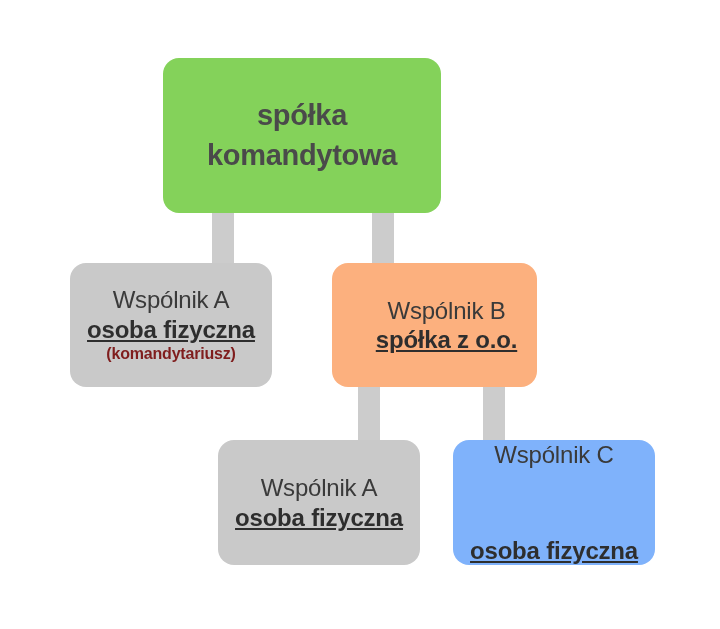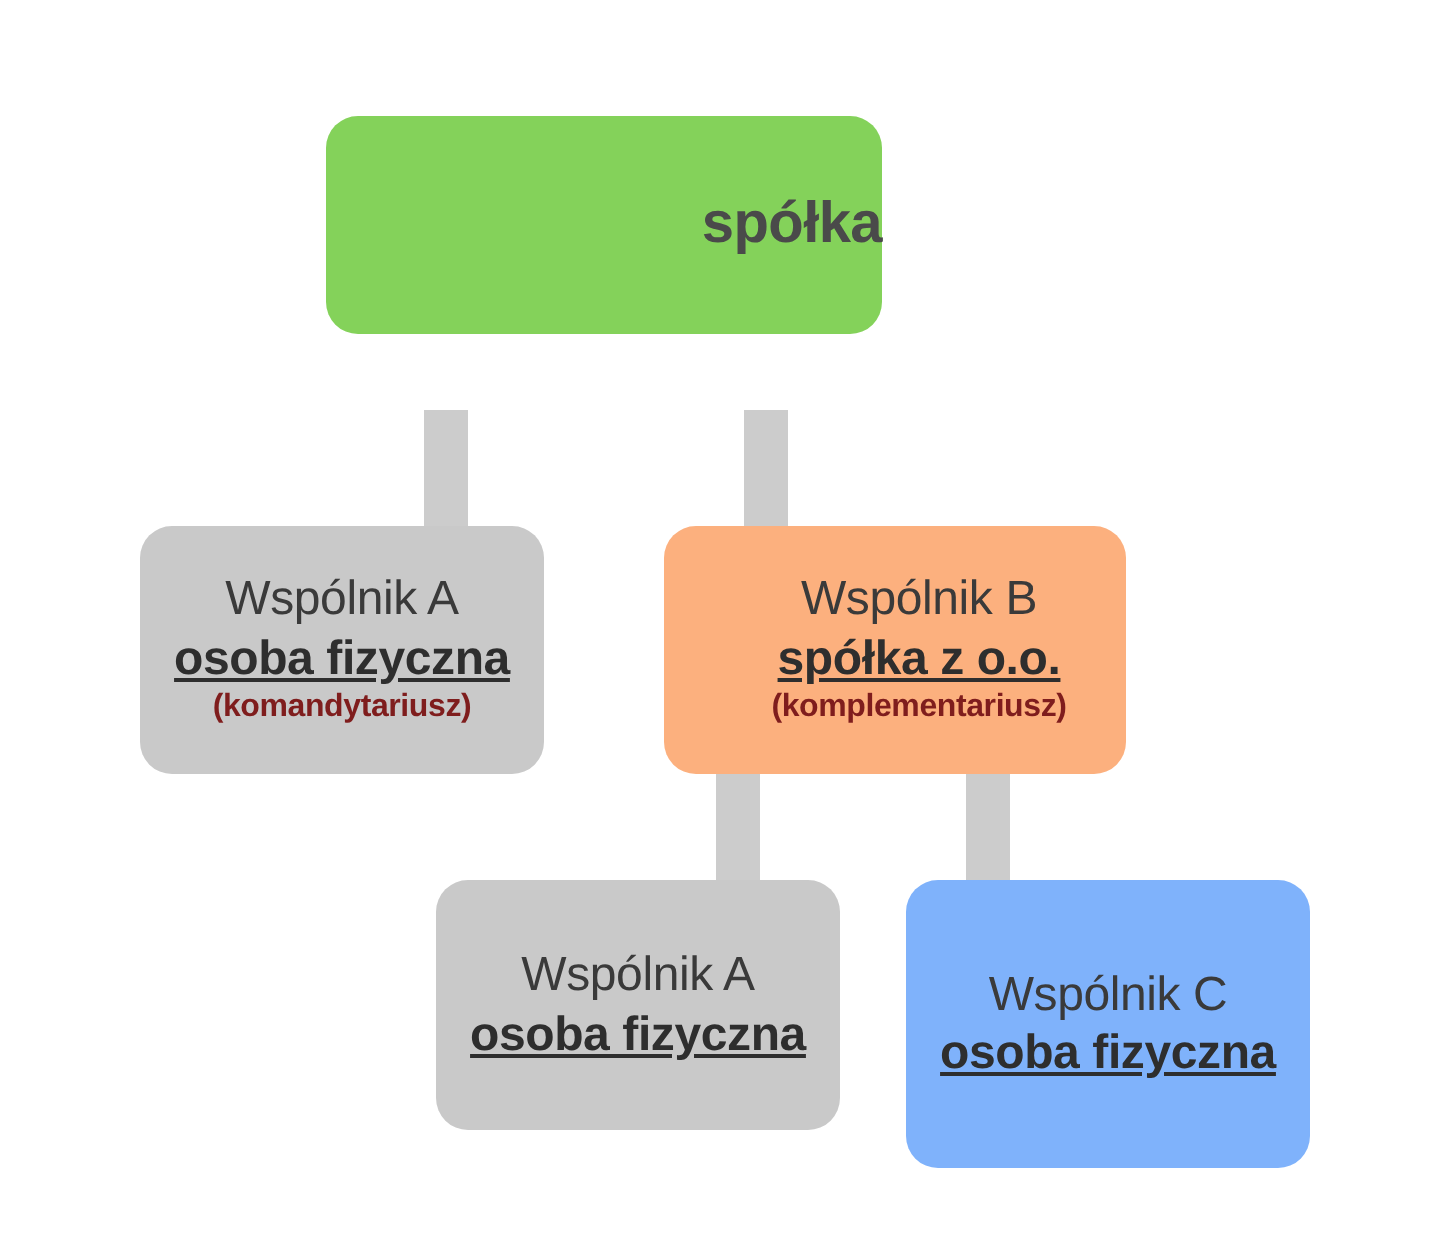--- a/index.html
+++ b/index.html
@@ -83,39 +83,39 @@
 <div id="diagram">
 
   <div class="connector" style="left:212px; top:205px; width:22px; height:62px;"></div>
 
   <div class="connector" style="left:372px; top:205px; width:22px; height:62px;"></div>
 
   <div class="connector" style="left:358px; top:382px; width:22px; height:62px;"></div>
 
   <div class="connector" style="left:483px; top:382px; width:22px; height:62px;"></div>
 
-  <div class="node node-root" style="left:163px; top:58px; width:278px; height:109px;align-items:flex-end;">
+  <div class="node node-root" style="left:163px; top:58px; width:278px; height:155px;">
     <div class="root-line">spółka</div>
+    <div class="root-line">komandytowa</div>
   </div>
 
   <div class="node node-gray" style="left:70px; top:263px; width:202px; height:124px;">
     <div class="line-title">Wspólnik A</div>
     <div class="line-main">osoba fizyczna</div>
     <div class="line-sub">(komandytariusz)</div>
   </div>
 
-  <div class="node node-orange" style="left:332px; top:263px; width:231px; height:124px;padding-left:24px;">
+  <div class="node node-orange" style="left:332px; top:263px; width:205px; height:124px;padding-left:24px;">
     <div class="line-title">Wspólnik B</div>
     <div class="line-main">spółka z o.o.</div>
-    <div class="line-sub">(komplementariusz)</div>
   </div>
 
   <div class="node node-gray" style="left:218px; top:440px; width:202px; height:125px;">
     <div class="line-title">Wspólnik A</div>
     <div class="line-main">osoba fizyczna</div>
   </div>
 
-  <div class="node node-blue" style="left:453px; top:440px; width:202px; height:144px;">
+  <div class="node node-blue" style="left:453px; top:440px; width:202px; height:125px;justify-content:space-between;">
     <div class="line-title">Wspólnik C</div>
     <div class="line-main">osoba fizyczna</div>
   </div>
 
 </div>
 
 </body></html>

